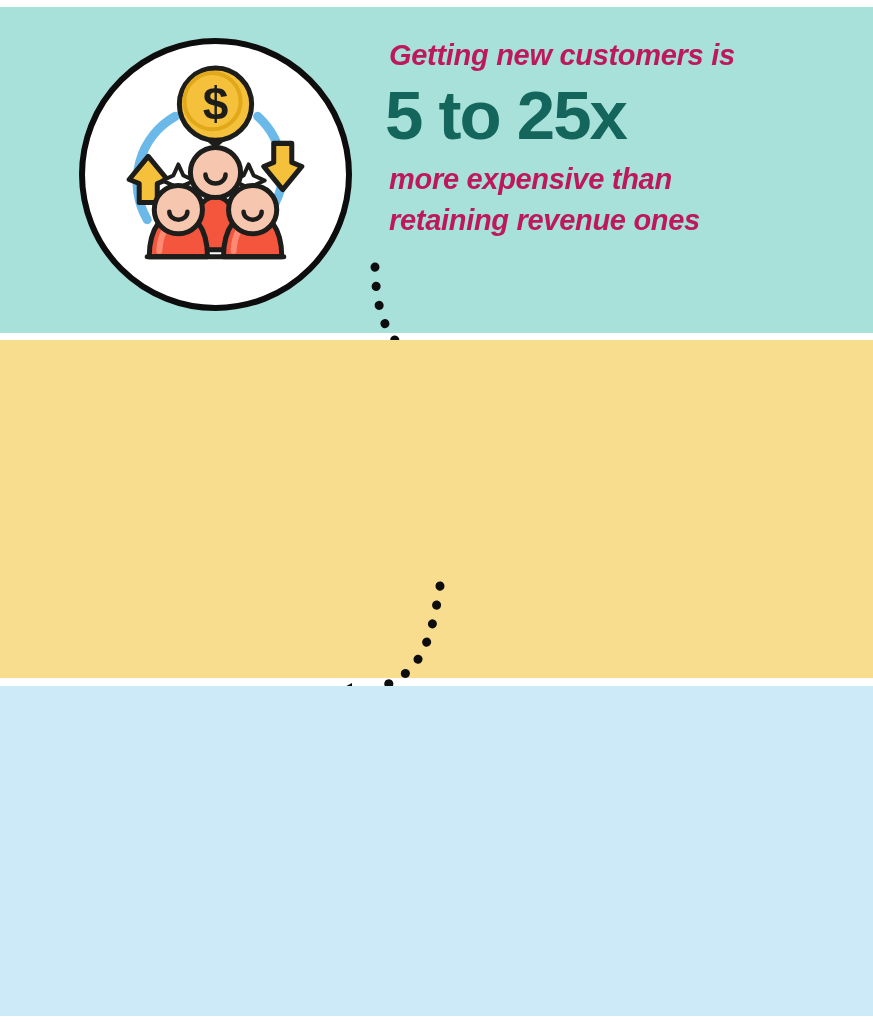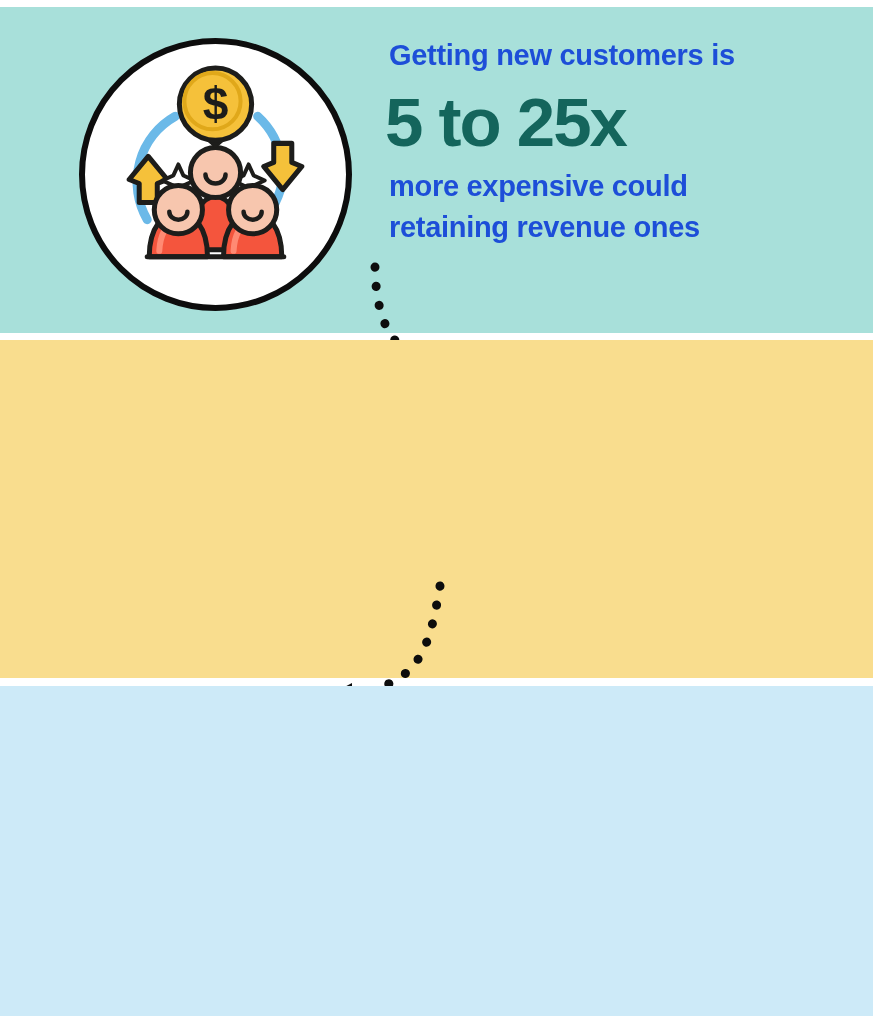--- a/index.html
+++ b/index.html
@@ -43,30 +43,31 @@
 
   
   .textblock { position: absolute; }
   #text-1 { left: 389px; top: 28px;  width: 460px; text-align: left; }
   #text-2 { left: 60px;  top: 386px; width: 400px; text-align: left; }
 
   .lede {
     font-size: 29px;
     font-weight: 700;
     line-height: 1.42;
-    color: #1d4ed8;
+    color: #be185d;
     letter-spacing: -0.3px;
+    font-style: italic;
   }
   .bignum {
     font-weight: 800;
     letter-spacing: -2px;
     line-height: 1.02;
     display: block;
   }
-  #big-1 { font-size: 69px; color: #14655c; margin: 12px 0 7px -4px; }
+  #big-1 { font-size: 69px; color: #14655c; margin: 5px 0 7px -4px; }
   #big-2 { font-size: 76px; color: #7a5e0a; margin: 8px 0 0 -5px; letter-spacing: -3px; }
 
   
   .connector { position: absolute; overflow: visible; pointer-events: none; }
   #connector-1 { left: 370px; top: 262px; width: 170px; height: 135px; }
   #connector-2 { left: 300px; top: 578px; width: 175px; height: 155px; }
   .dotpath {
     fill: none;
     stroke: #0d0d0d;
     stroke-width: 9;
@@ -118,21 +119,21 @@
         <path d="M130 101 L120 92 L140 92 Z" fill="#f5c13a" stroke="#1d1d1b" stroke-width="5" stroke-linejoin="round"></path>
         <circle cx="130" cy="60" r="36" fill="#f5c13a" stroke="#1d1d1b" stroke-width="5"></circle>
         <circle cx="127" cy="57" r="28" fill="none" stroke="#e0a81a" stroke-width="4"></circle>
         <text x="130" y="76" text-anchor="middle" font-family="'Liberation Sans', sans-serif" font-size="46" font-weight="700" fill="#1d1d1b">$</text>
       </svg>
     </div>
 
     <div class="textblock" id="text-1">
       <div class="lede">Getting new customers is</div>
       <span class="bignum" id="big-1">5 to 25x</span>
-      <div class="lede">more expensive could</div>
+      <div class="lede">more expensive than</div>
       <div class="lede">retaining revenue ones</div>
     </div>
   </section>
 
   <svg class="connector" id="connector-1" viewBox="0 0 170 135">
     <path class="dotpath" d="M5 5 C6 52 18 86 52 95 C80 102 104 104 128 104"></path>
     <path d="M124 89 L152 104 L124 119 Z" fill="#0d0d0d"></path>
   </svg>
 
   <section class="panel" id="panel-2">

